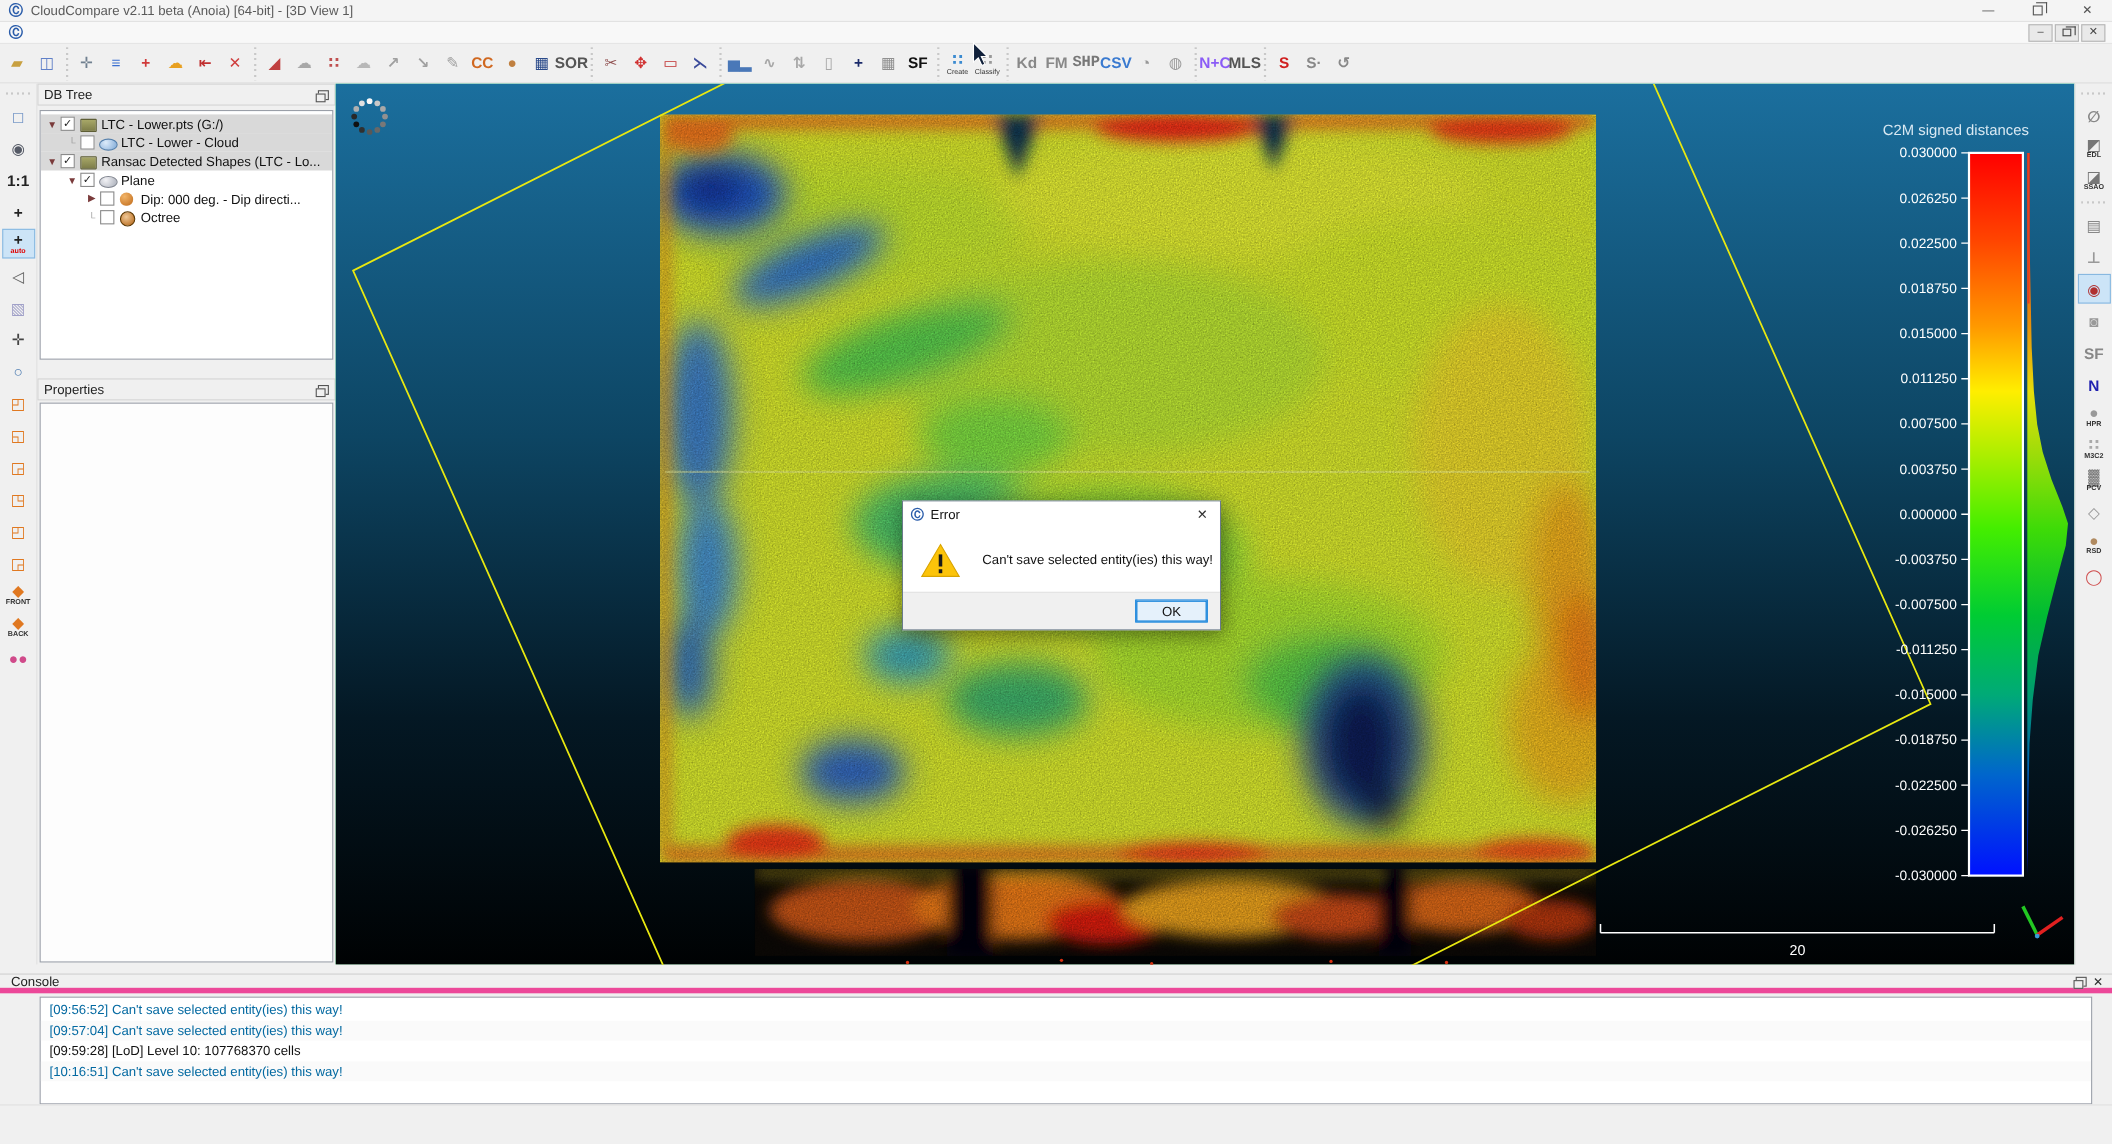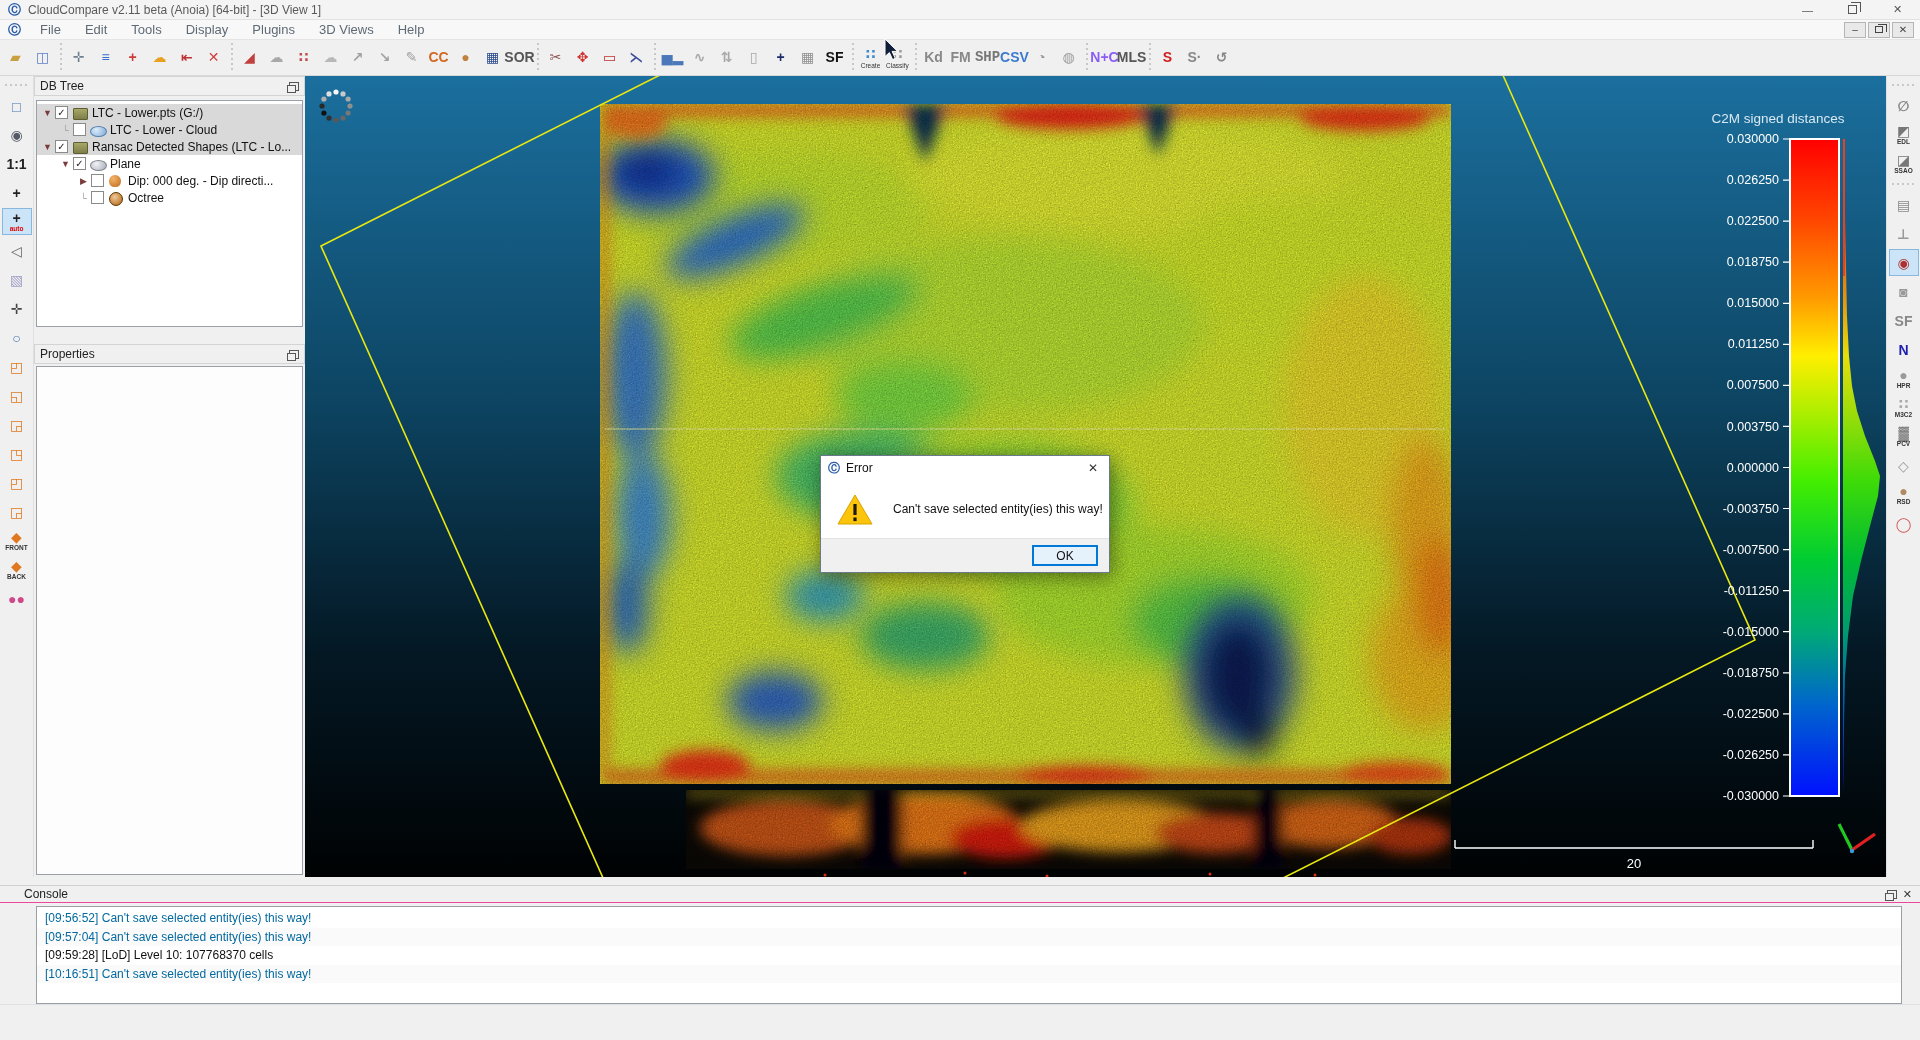--- a/index.html
+++ b/index.html
@@ -95,22 +95,22 @@
     border-radius:50%; }
   .lbl { white-space:nowrap; }
 
   
   .viewport { position:absolute; left:305px; top:0; width:1581px; height:801px; background:#86efac; }
   .viewport svg { display:block; }
 
   
   .consoleSec { position:absolute; left:0; top:877px; width:1920px; height:127px; background:#f0f0f0; }
   .conhead { margin-top:8px; height:18px; background:#f0f0f0; border-top:1px solid #d0d0d0;
-    border-bottom:1px solid #ec4899; display:flex; align-items:center; font-size:12px; color:#222;
-    padding-left:24px; }
+    border-bottom:5px solid #ec4899; display:flex; align-items:center; font-size:12px; color:#222;
+    padding-left:10px; }
   .conbtns { margin-left:auto; display:flex; gap:6px; padding-right:8px; align-items:center; }
   .conX { font-size:11px; color:#333; }
   .conbody { margin:3px 18px 0 36px; height:98px; background:#fff; border:1px solid #9a9fa8;
     overflow:hidden; padding-top:2px; }
   .crow { font-size:12px; line-height:18.6px; padding-left:8px; color:#111; white-space:nowrap; }
   .crow:nth-child(even) { background:#fafafa; }
   .crow[data-type="error"] { color:#0369a1; }
 
   .statusbar { position:absolute; left:0; top:1004px; width:1920px; height:36px; background:#f0f0f0;
     border-top:1px solid #e0e0e0; }
@@ -145,30 +145,20 @@
       <span class="wbtn">—</span>
       <span class="wbtn">
           <span class="restore-shape"></span>
         </span>
       <span class="wbtn">✕</span>
     </span>
   </div>
 
   <div class="menubar">
     <span class="appicon">Ⓒ</span>
-    <span style="display:flex">
-
-    <span class="mi">File</span>
-        <span class="mi">Edit</span>
-        <span class="mi">Tools</span>
-        <span class="mi">Display</span>
-        <span class="mi">Plugins</span>
-        <span class="mi">3D Views</span>
-        <span class="mi">Help</span>
-      </span>
     <span class="mdi">
       <span class="mdibtn">–</span>
       <span class="mdibtn">
           <span class="mdi-restore"></span>
         </span>
       <span class="mdibtn">✕</span>
     </span>
   </div>
 
   <div class="tbar">

